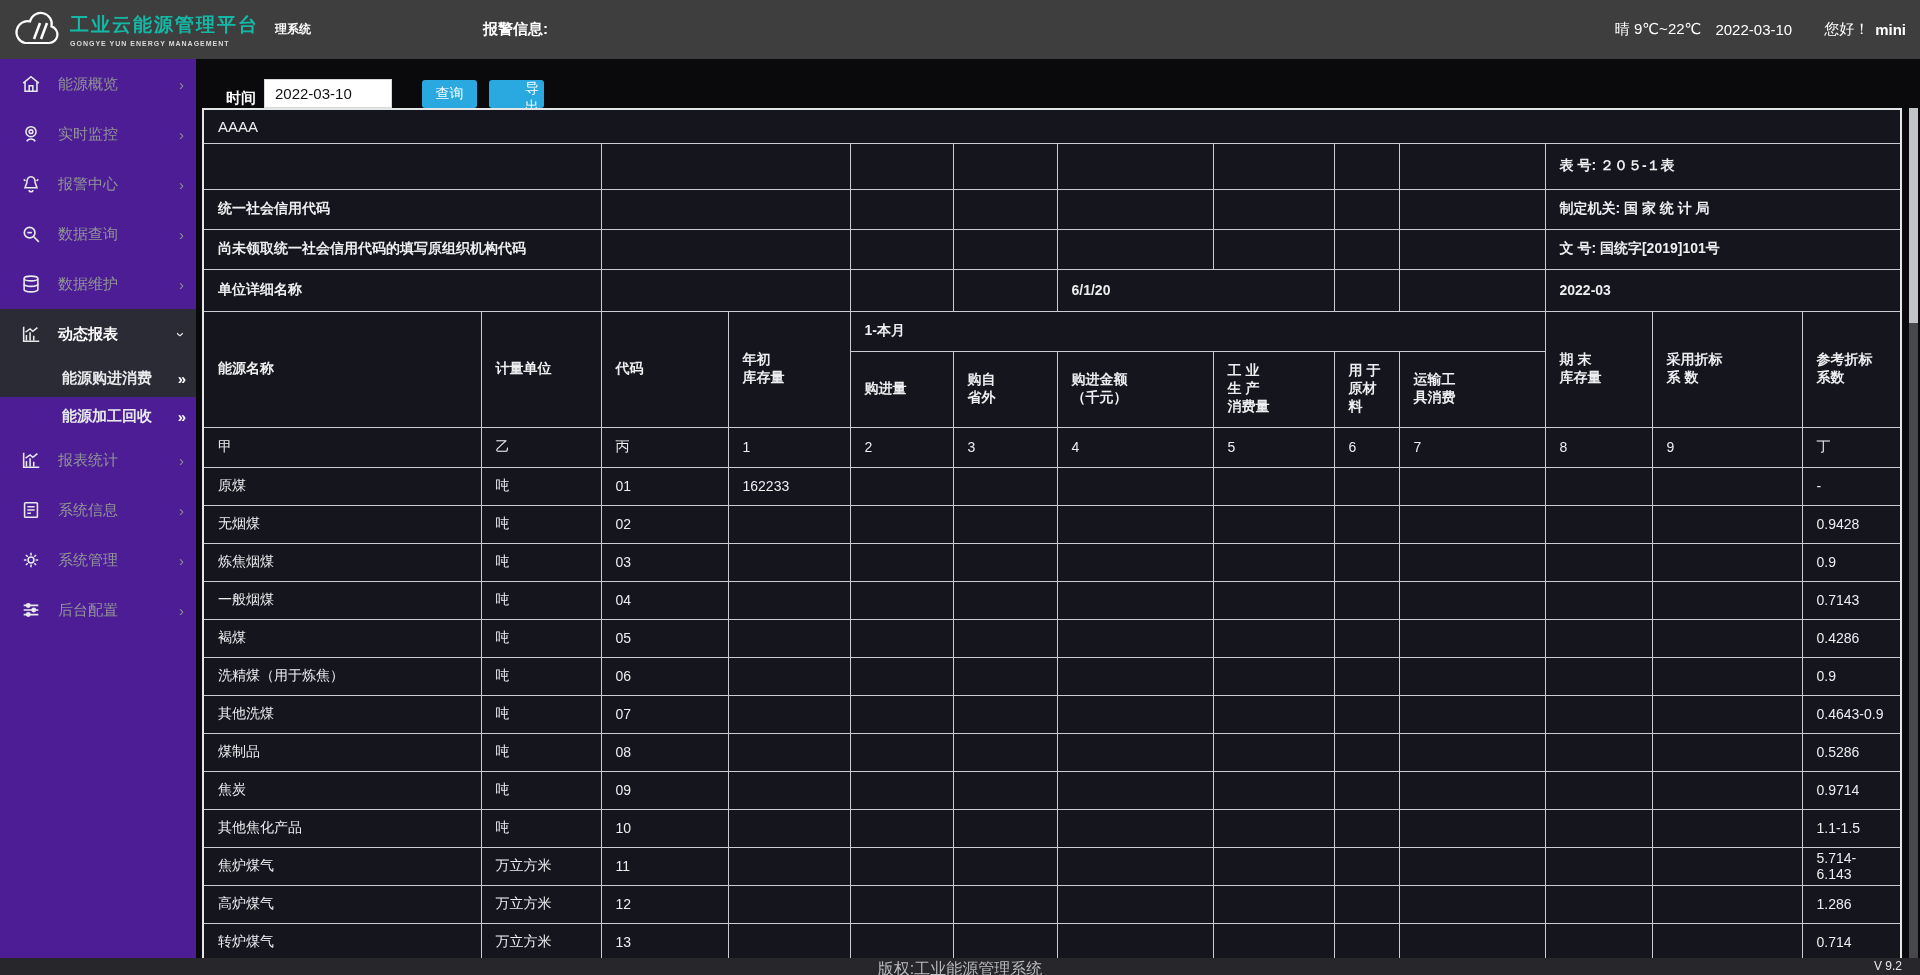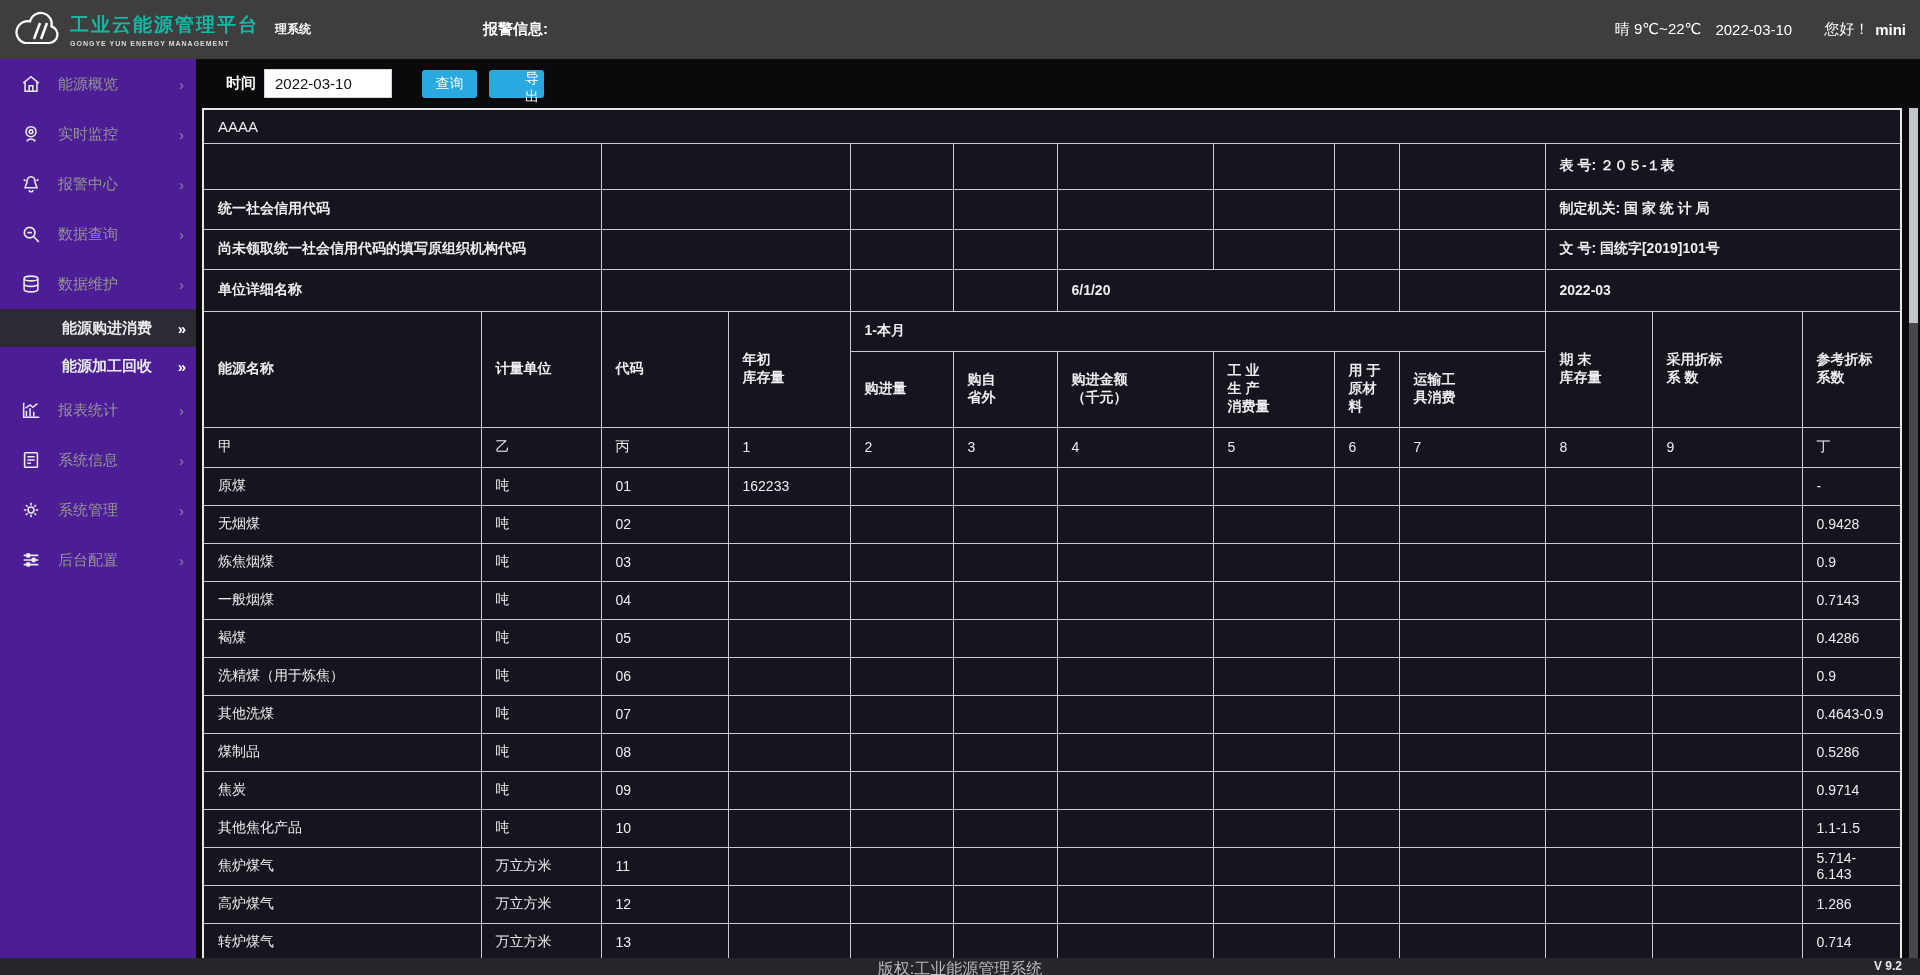--- a/index.html
+++ b/index.html
@@ -32,21 +32,21 @@
   .nav-item.active { background:#2b2b36; }
   .nav-item.active .lbl { color:#ffffff; font-weight:700; }
   .nav-item.active .chev { color:#fff; transform:rotate(90deg); }
   .sub-item { height:38px; display:flex; align-items:center; padding:0 12px 0 62px; cursor:pointer; }
   .sub-item .lbl { font-size:15px; color:#e8eaec; font-weight:700; }
   .sub-item .arrows { margin-left:auto; color:#fff; font-size:15px; font-weight:700; letter-spacing:-2px; }
   .sub-item.selected { background:#2b2b36; }
 
   
   .content { flex:1 1 auto; position:relative; background:#0a0a0c; overflow:hidden; }
-  .toolbar { height:49px; display:flex; align-items:center; padding-left:30px; }
+  .toolbar { height:49px; display:flex; align-items:flex-end; padding-left:30px; }
   .toolbar .t-label { font-size:15px; font-weight:700; color:#fff; }
   .toolbar input { margin-left:8px; width:128px; height:29px; border:1px solid #d8d8d8; background:#ffffff;
     color:#111; font-size:15px; padding:0 10px; font-family:inherit; }
   .btn { margin-left:30px; width:55px; height:28px; background:#29a9e0; color:#fff; border:none;
     border-radius:3px; font-size:14px; cursor:pointer; font-family:inherit; }
   .btn.export { margin-left:12px;padding-left:31px; }
 
   
   .table-wrap { position:absolute; left:6px; right:16px; top:49px; bottom:0; overflow:hidden; }
   table { border-collapse:collapse; table-layout:fixed; width:1698px; background:#15151d; border:2px solid #e3e5e7; }
@@ -62,21 +62,21 @@
   tr.r-data td { height:38px; }
   .meta-cell { font-weight:700; }
 
   
   .vscroll { position:absolute; right:2px; top:49px; bottom:0; width:9px; background:#47484c; }
   .vscroll .thumb { width:100%; height:215px; background:#c2c5c8; }
 
   
   .footer { height:17px; flex:0 0 17px; background:#26262b; position:relative; }
   .footer .copy { position:absolute; left:50%; transform:translateX(-50%); top:1px; font-size:16px; color:#b9bbbd; }
-  .footer .ver { position:absolute; right:18px; top:1px; font-size:12px; color:#e8eaec;font-weight:bold; }
+  .footer .ver { position:absolute; right:18px; top:1px; font-size:12px; color:#e8eaec; }
 </style>
 </head>
 <body>
 
 <div class="app">
 
   <header class="topbar">
     <div class="logo">
       <svg viewBox="0 0 52 44" fill="none" stroke="#ffffff" stroke-width="2.2">
         <path d="M13 35 h24 a8.5 8.5 0 0 0 2.5-16.6 A11 11 0 0 0 18 13.5 A9.5 9.5 0 0 0 13 35 z"></path>
@@ -152,20 +152,31 @@
           <svg viewBox="0 0 24 24" fill="none" stroke="currentColor" stroke-width="1.7">
               <ellipse cx="12" cy="6" rx="7.5" ry="2.6"></ellipse>
               <path d="M4.5 6 V18 c0 1.4 3.4 2.6 7.5 2.6 s7.5-1.2 7.5-2.6 V6"></path>
               <path d="M4.5 12 c0 1.4 3.4 2.6 7.5 2.6 s7.5-1.2 7.5-2.6"></path>
             </svg>
         </span>
         <span class="lbl">数据维护</span>
         <span class="chev">›</span>
       </div>
 
+      <div class="nav-item active">
+        <span class="ic">
+          <svg viewBox="0 0 24 24" fill="none" stroke="currentColor" stroke-width="1.7">
+              <path d="M4 4 V20 H21"></path>
+              <path d="M7 19 V13 M11 19 V10 M15 19 V14"></path>
+              <path d="M6 10 L11 6.5 L14 9 L19 5"></path>
+            </svg>
+        </span>
+        <span class="lbl">动态报表</span>
+        <span class="chev">›</span>
+      </div>
       <div class="sub-item selected">
         <span class="lbl">能源购进消费</span>
         <span class="arrows">»</span>
       </div>
       <div class="sub-item">
         <span class="lbl">能源加工回收</span>
         <span class="arrows">»</span>
       </div>
 
       <div class="nav-item">

